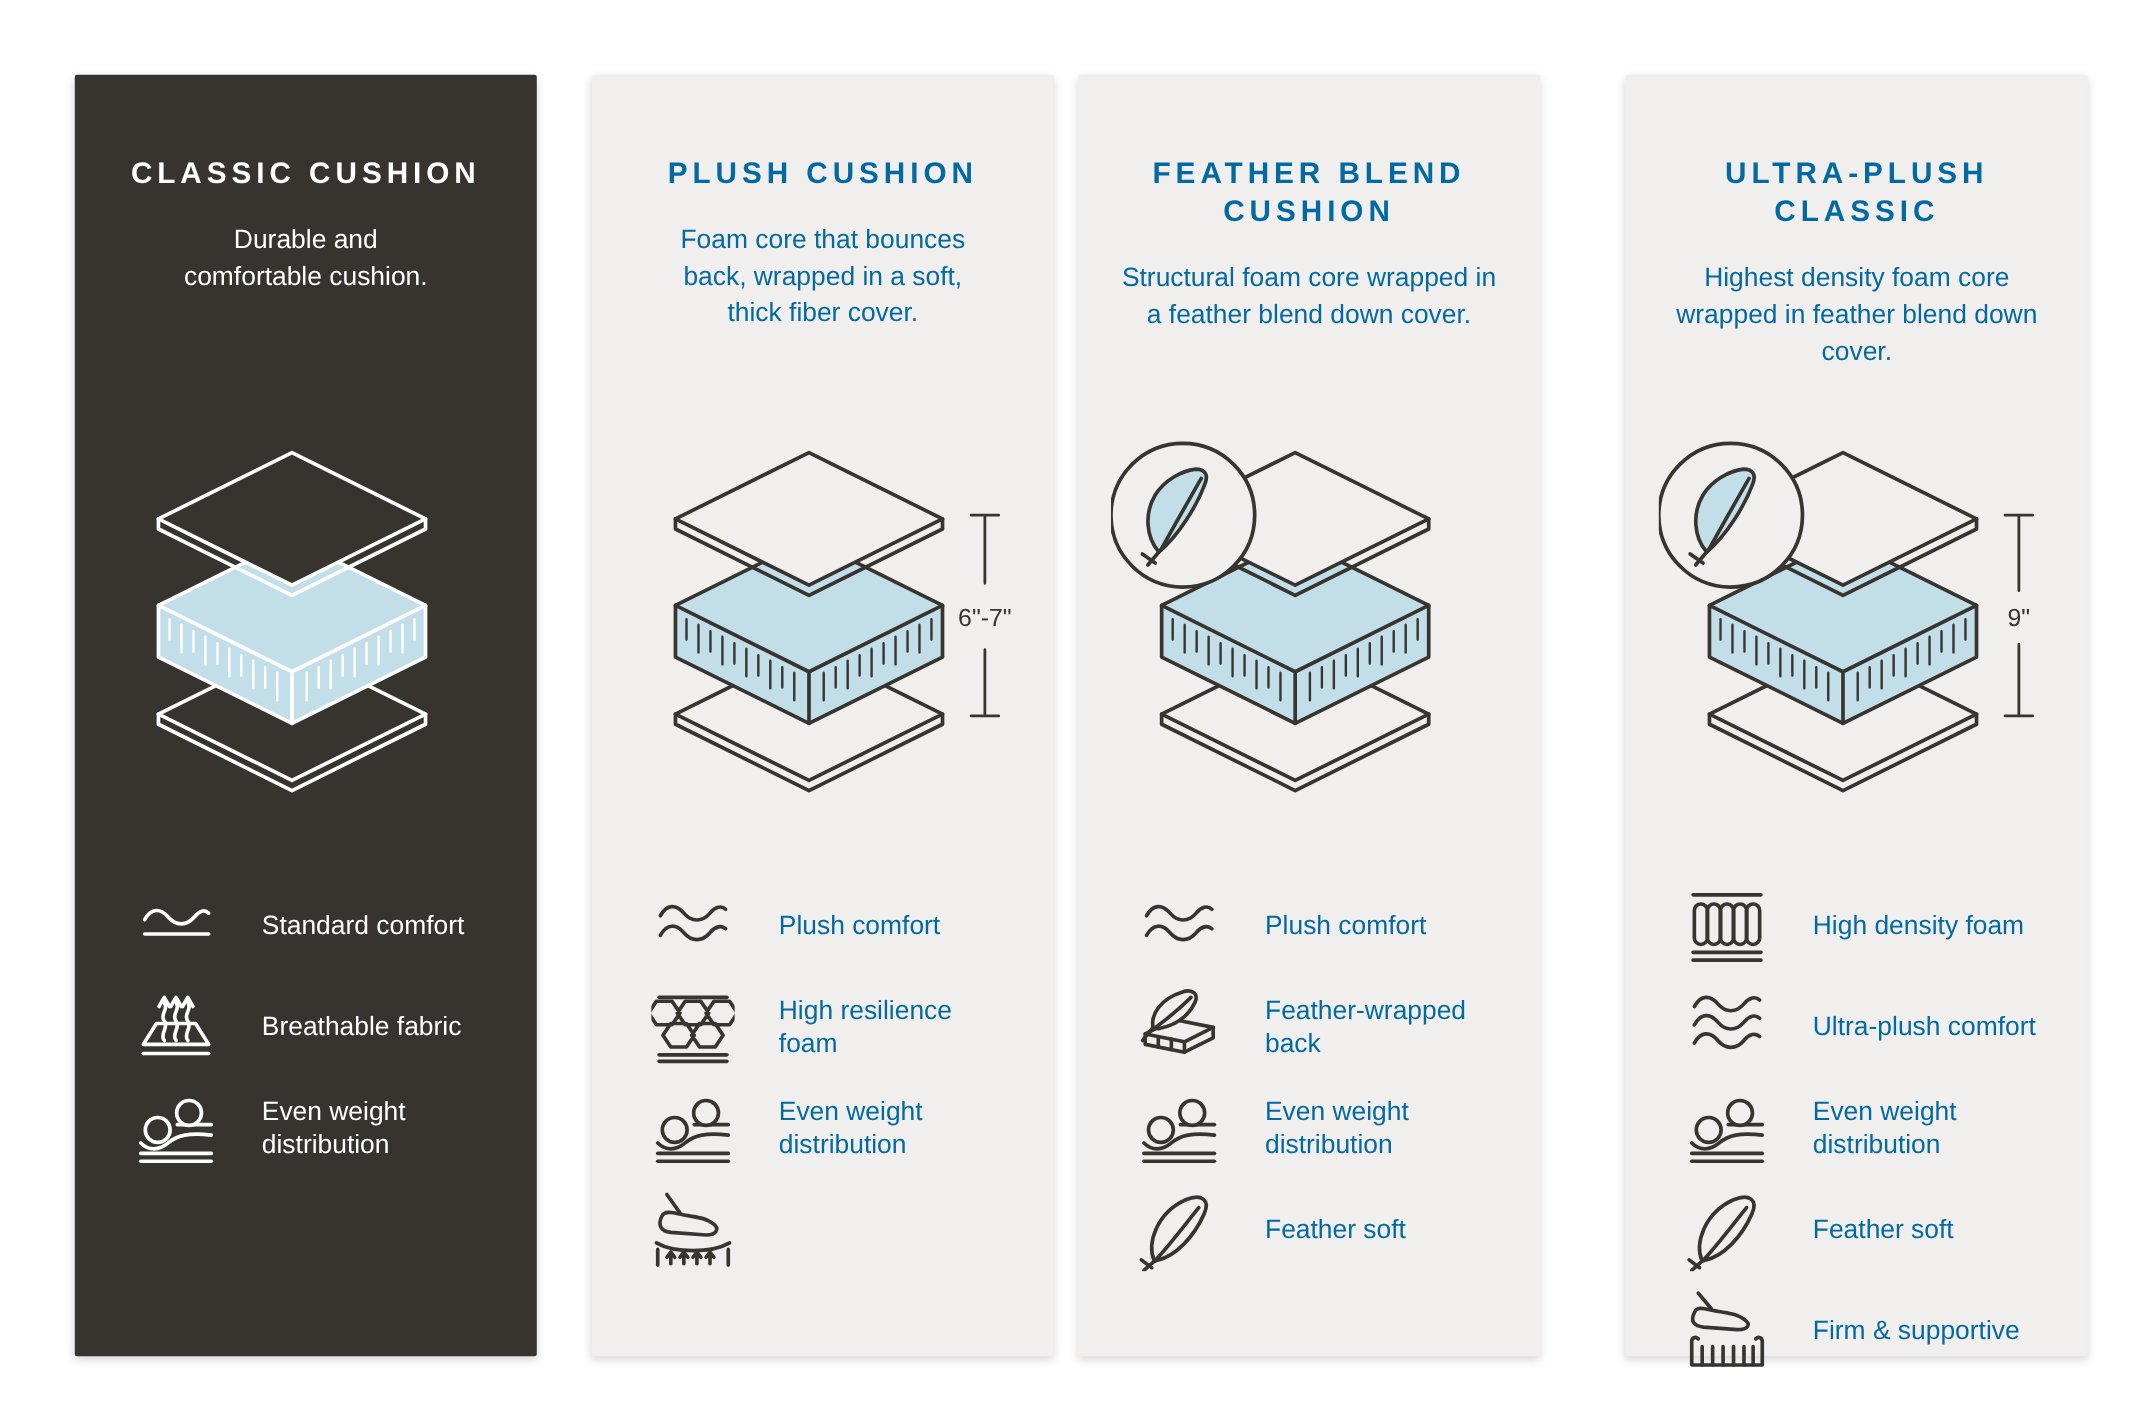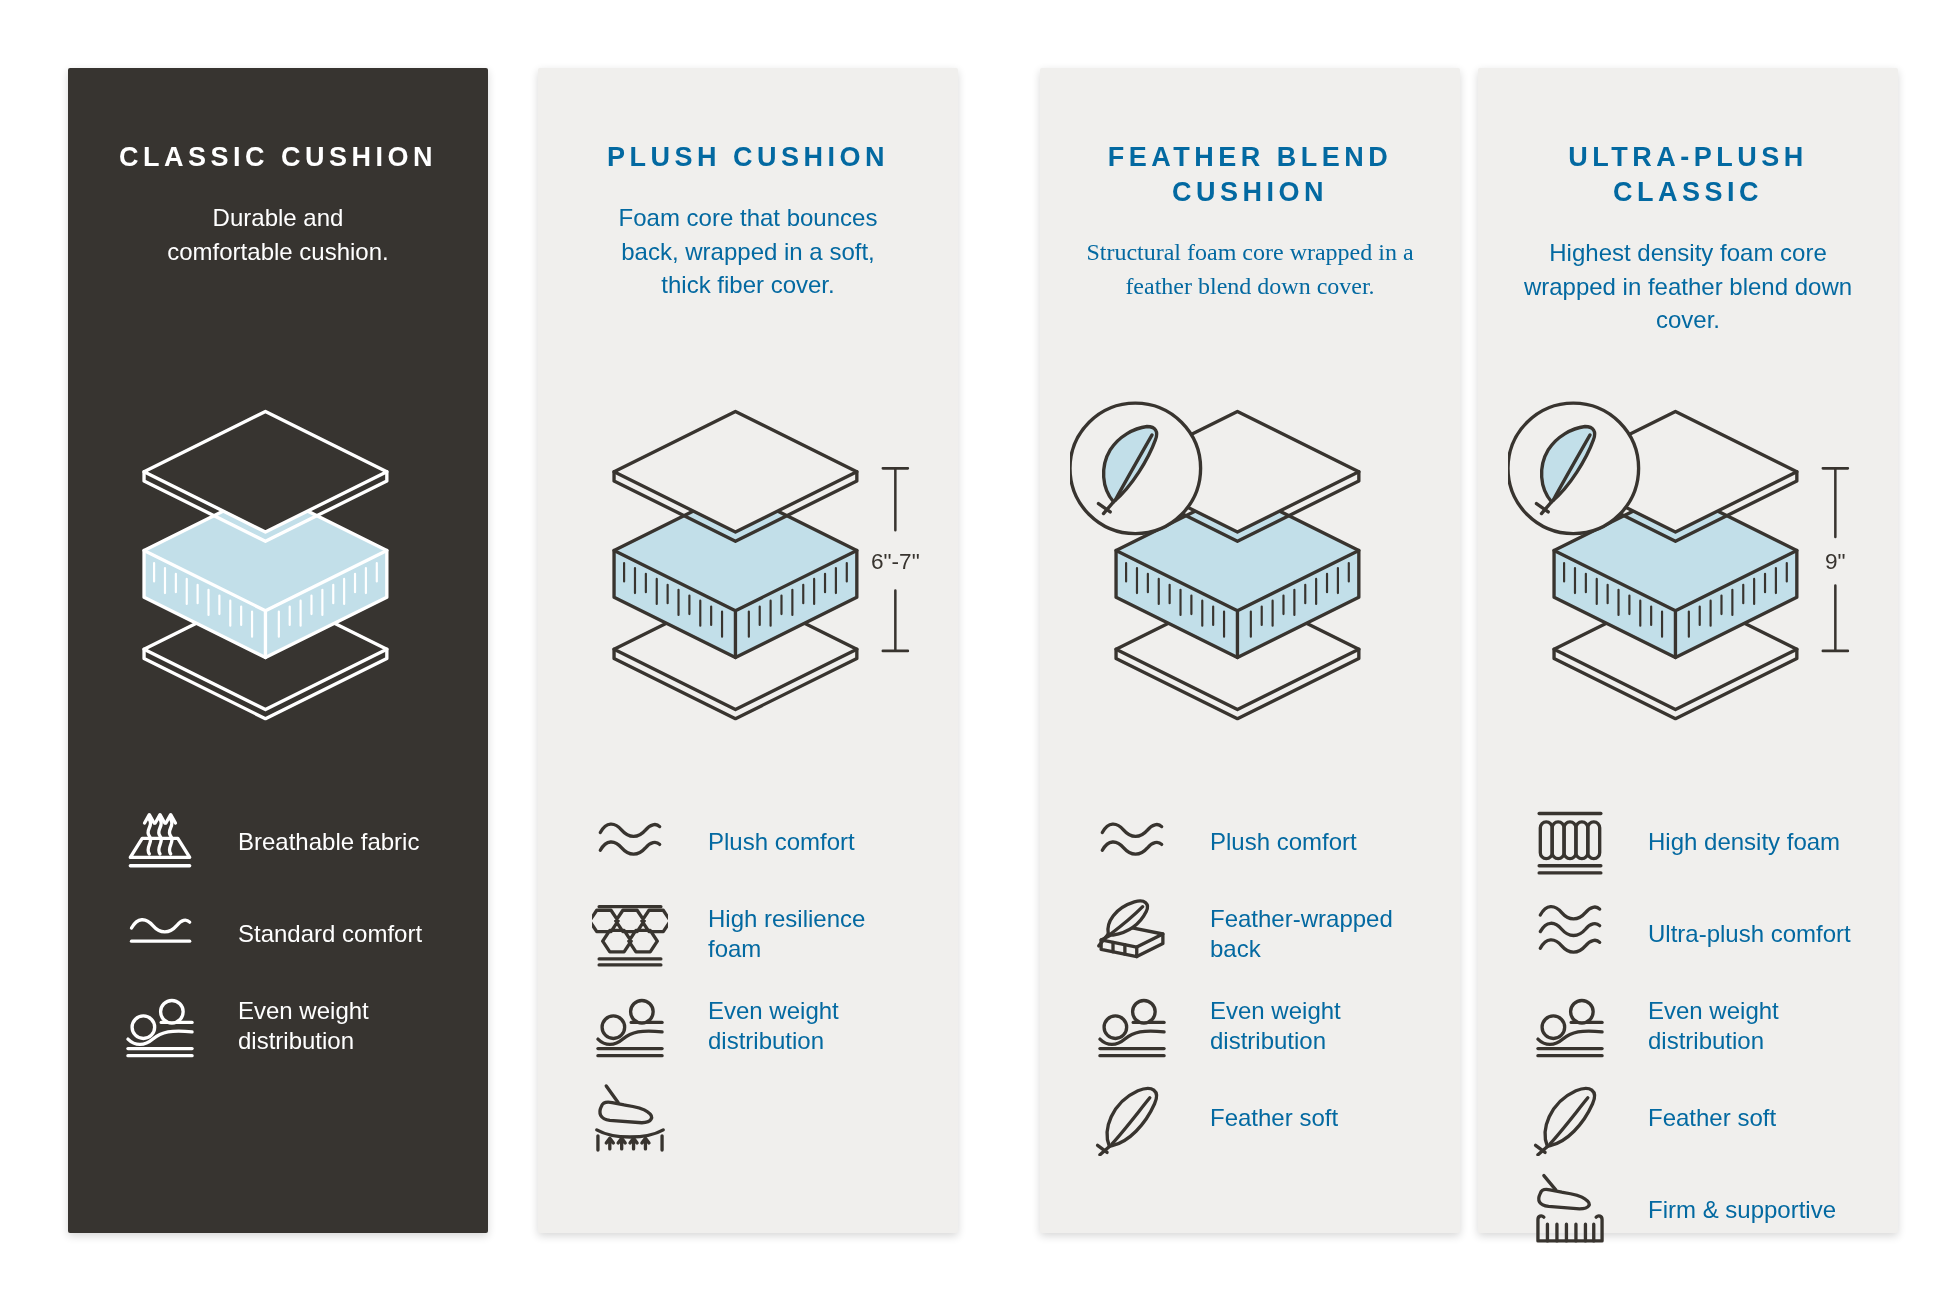--- a/index.html
+++ b/index.html
@@ -2,29 +2,29 @@
 <html><head>
 <meta charset="utf-8">
 <style>
   html,body{margin:0;padding:0;background:#ffffff;}
   body{width:1946px;height:1298px;font-family:"Liberation Sans",sans-serif;}
   .board{position:relative;width:1946px;height:1298px;--blue:#c2dfe9;}
   .panel{position:absolute;top:68px;width:420px;height:1165px;box-sizing:border-box;
          padding:72px 30px 0;border-radius:2px;box-shadow:0 3px 9px rgba(0,0,0,0.16);}
   .panel--dark{background:#373430;--ink:#ffffff;--plate:#373430;color:#ffffff;}
   .panel--light{background:#f0efed;--ink:#38342f;--plate:#f0efed;color:#0369a1;}
-  .p1{left:68px;} .p2{left:538px;} .p3{left:1040px;} .p4{left:1478px;}
+  .p1{left:68px;} .p2{left:538px;} .p3{left:980px;} .p4{left:1478px;}
 
   .panel-header{height:196px;text-align:center;}
   .panel-title{margin:0 auto 26px;font-size:27px;font-weight:bold;letter-spacing:4.5px;
                line-height:1.3;max-width:345px;}
   .panel-desc{margin:10px auto;font-size:24px;line-height:1.4;}
   .p1 .panel-desc{max-width:250px;}
   .p2 .panel-desc{max-width:305px;}
-  .p3 .panel-desc{max-width:375px;font-family:Liberation Serif, serif;}
+  .p3 .panel-desc{max-width:375px;}
   .p4 .panel-desc{max-width:330px;}
 
   .diagram{height:438px;display:flex;align-items:center;justify-content:center;}
   .stack{width:408px;height:auto;}
   .stack .ln{stroke:var(--ink);stroke-width:4;fill:none;stroke-linejoin:round;stroke-linecap:round;}
   .stack .plate{fill:var(--plate);}
   .stack .core{fill:var(--blue);}
   .stack .hatch{stroke:var(--ink);stroke-width:2.6;fill:none;stroke-linecap:round;}
   .stack .badge{fill:var(--plate);}
   .stack .fthr{fill:var(--blue);}
@@ -133,29 +133,29 @@
         <path class="ln" d="M55 194 L200 266 L345 194 M200 266 L200 322"></path>
         <path class="hatch" d="M67 209 v22 M80 215 v30 M93 222 v22 M106 228 v30 M119 235 v22 M132 241 v30 M145 248 v22 M158 254 v30 M171 261 v22 M184 267 v30"></path>
         <path class="hatch" d="M216 267 v30 M229 261 v22 M242 254 v30 M255 248 v22 M268 241 v30 M281 235 v22 M294 228 v30 M307 222 v22 M320 215 v30 M333 209 v22"></path>
         <path class="ln plate" d="M55 100 L200 28 L345 100 L200 172 Z"></path>
         <path class="ln" d="M55 100 L55 111 L200 183 L345 111 L345 100"></path>
       </svg>
     </div>
     <div class="features">
       <div class="feat">
         <svg class="feat-ico">
+            <use href="#i-waves1"></use>
+          </svg>
+        <span class="feat-lbl">Standard comfort</span>
+      </div>
+      <div class="feat">
+        <svg class="feat-ico">
             <use href="#i-breathable"></use>
           </svg>
         <span class="feat-lbl">Breathable fabric</span>
-      </div>
-      <div class="feat">
-        <svg class="feat-ico">
-            <use href="#i-waves1"></use>
-          </svg>
-        <span class="feat-lbl">Standard comfort</span>
       </div>
       <div class="feat">
         <svg class="feat-ico">
             <use href="#i-evenweight"></use>
           </svg>
         <span class="feat-lbl">Even weight distribution</span>
       </div>
     </div>
   </section>
 

